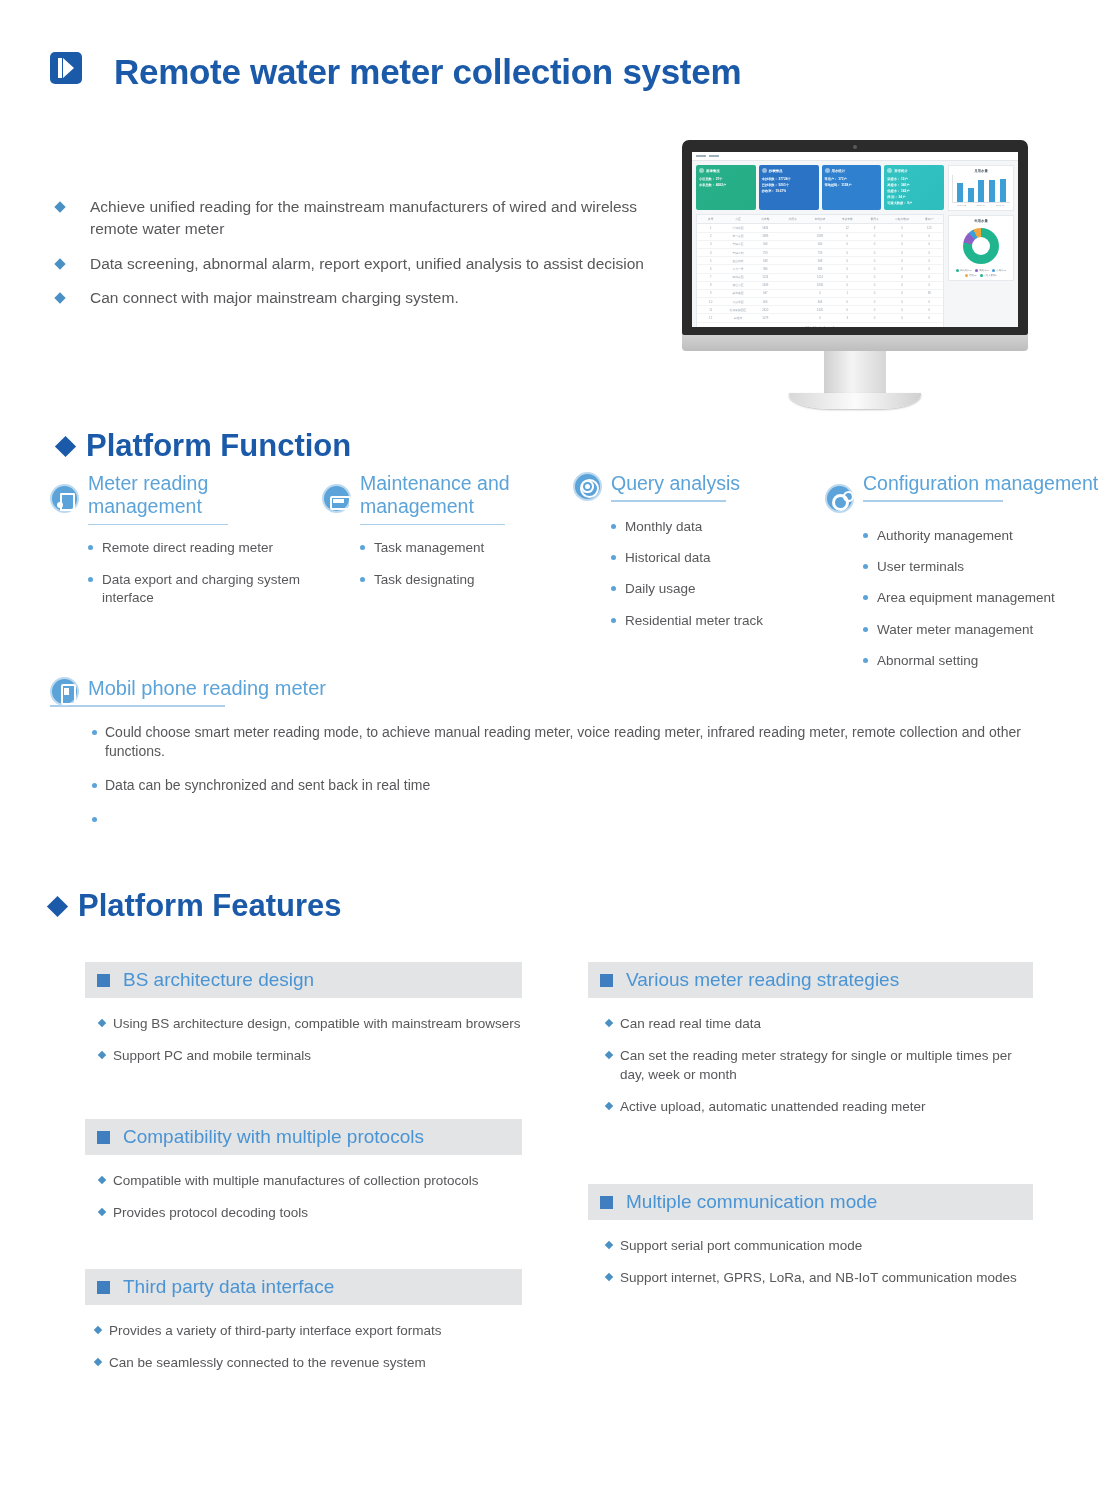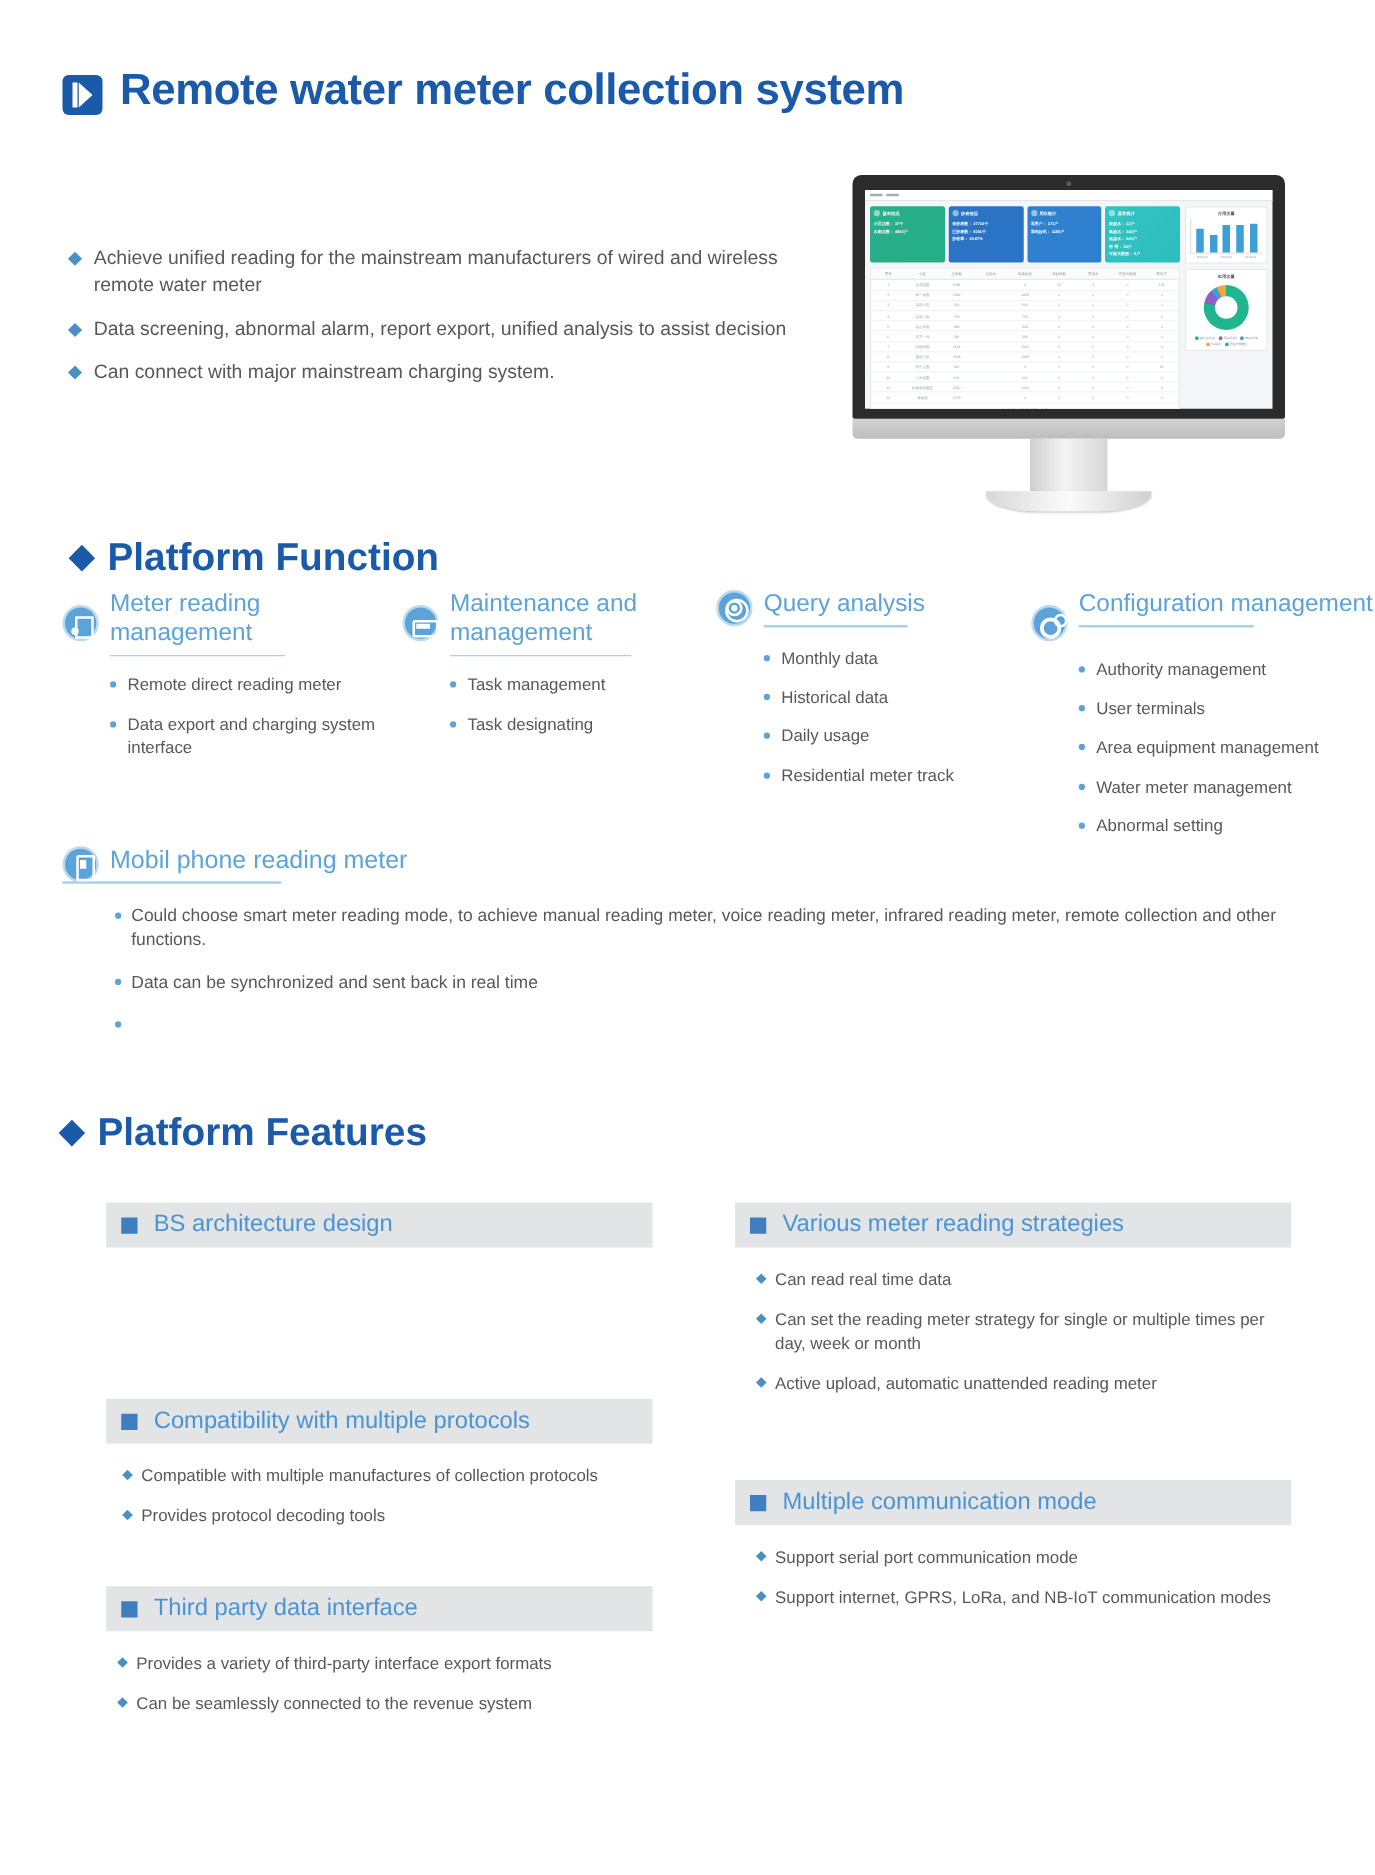--- a/index.html
+++ b/index.html
@@ -8,21 +8,21 @@
     width:1100px; height:1500px;
     font-family:"Liberation Sans", sans-serif;
     color:#58585b;
     position:relative;
     overflow:hidden;
   }
 
   
   .page-header{
     position:absolute; left:50px; top:52px;
-    display:flex; align-items:flex-end; gap:14px;
+    display:flex; align-items:flex-start; gap:32px;
   }
   .title-badge{
     width:32px; height:32px; border-radius:5px;
     background:#1b5aa8; position:relative; flex:none;
   }
   .title-badge::before{
     content:""; position:absolute; left:8px; top:6px;
     width:4px; height:20px; background:#ffffff;
   }
   .title-badge::after{
@@ -33,21 +33,21 @@
     border-bottom:10px solid transparent;
   }
   .page-title{
     font-size:35px; font-weight:bold; color:#1b5aa8;
     letter-spacing:-0.3px; white-space:nowrap;
   }
 
   
   .intro-list{ position:absolute; left:56px; top:196px; width:600px; }
   .intro-item{
-    display:flex; gap:11px; margin-bottom:12px;
+    display:flex; gap:26px; margin-bottom:12px;
     font-size:15.5px; line-height:1.45; color:#58585b;
   }
   .dia{
     flex:none; width:8px; height:8px; margin-top:7px;
     background:#4a90c4; transform:rotate(45deg);
   }
 
   
   .monitor{ position:absolute; left:682px; top:140px; width:346px; }
   .screen-shell{
@@ -589,20 +589,30 @@
 <div class="sec-head" style="left:50px; top:888px;">
   <span class="sec-dia"></span>
   <span class="sec-title">Platform Features</span>
 </div>
 
 <div class="feat-col" style="left:85px; top:962px; width:437px;">
   <div class="feat-bar">
     <span class="sq"></span>
     <span class="feat-title">BS architecture design</span>
   </div>
+  <div class="feat-list">
+    <div class="feat-li">
+        <span class="sdia"></span>
+        <span>Using BS architecture design, compatible with mainstream browsers</span>
+      </div>
+    <div class="feat-li">
+        <span class="sdia"></span>
+        <span>Support PC and mobile terminals</span>
+      </div>
+  </div>
 </div>
 
 <div class="feat-col" style="left:85px; top:1119px; width:437px;">
   <div class="feat-bar">
     <span class="sq"></span>
     <span class="feat-title">Compatibility with multiple protocols</span>
   </div>
   <div class="feat-list">
     <div class="feat-li">
         <span class="sdia"></span>

